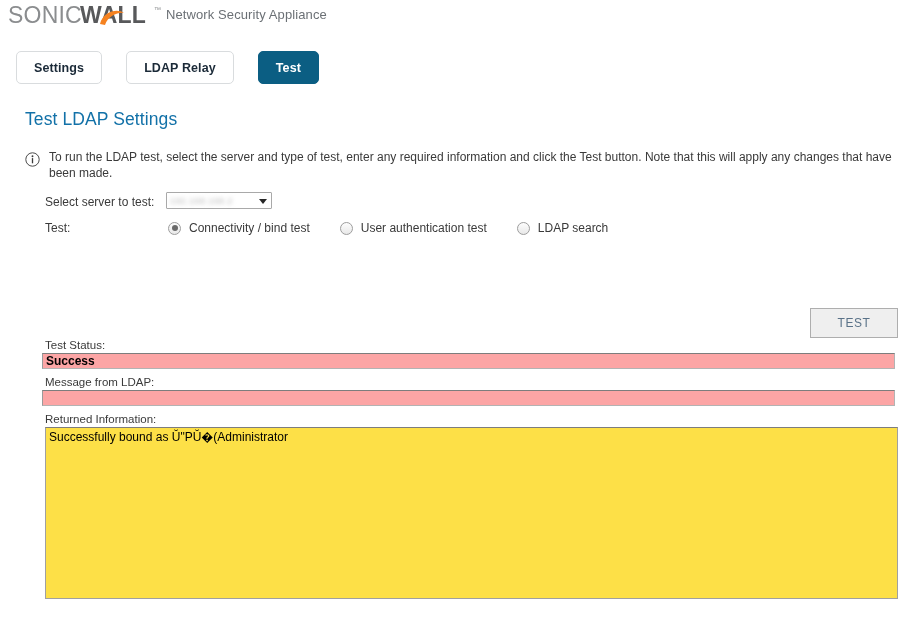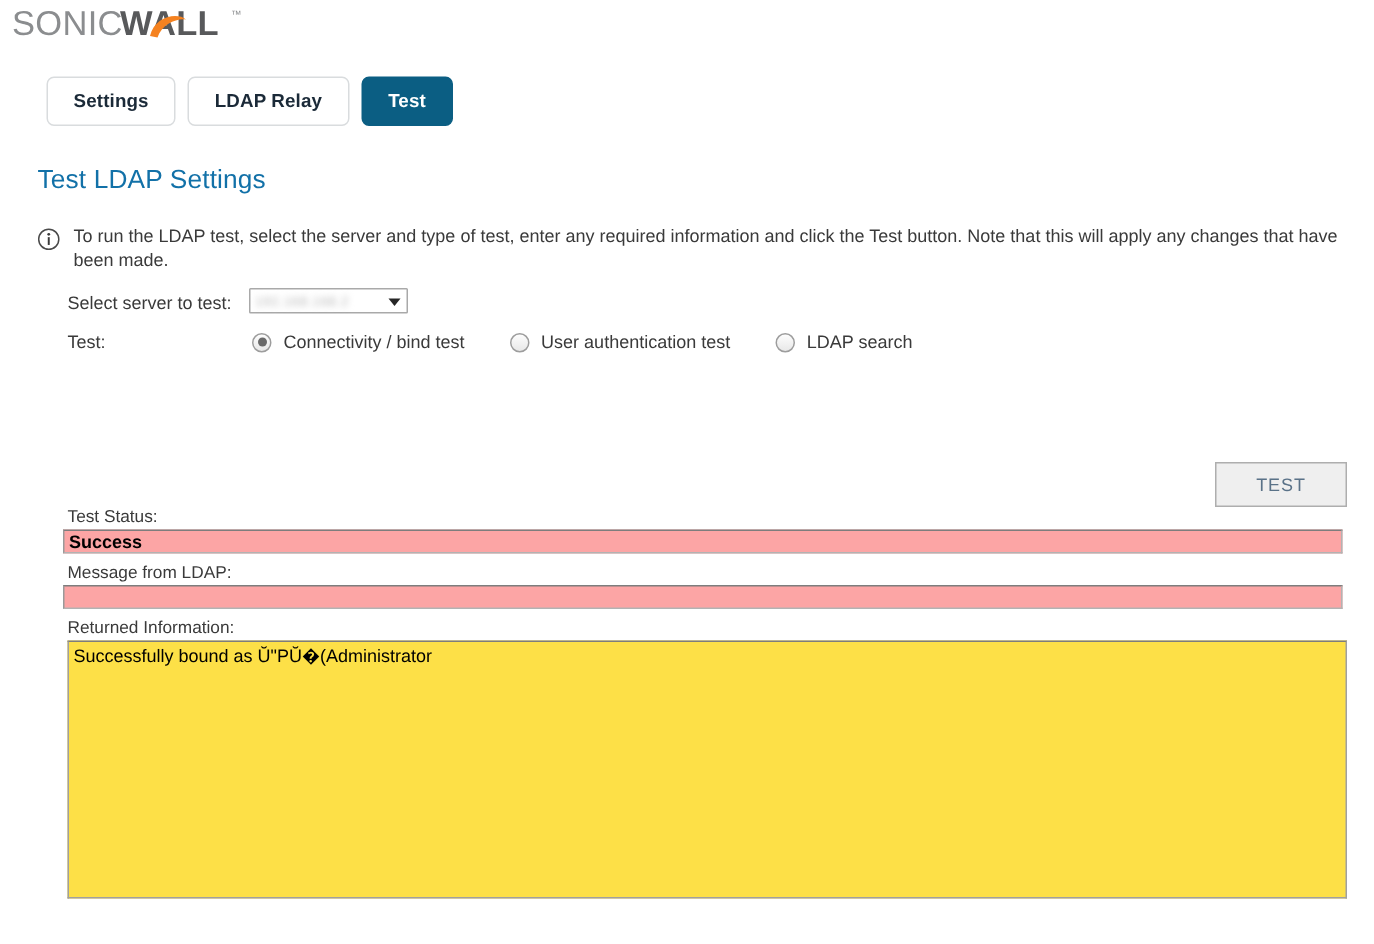--- a/index.html
+++ b/index.html
@@ -41,26 +41,26 @@
     top: 7px;
     font-size: 13px;
     color: #6b7075;
     letter-spacing: 0.1px;
     white-space: nowrap;
   }
 
   
   .tabs {
     position: absolute;
-    left: 31px;
+    left: 16px;
     top: 50px;
     height: 34px;
     display: flex;
-    align-items: center;
-    gap: 8px;
+    align-items: flex-end;
+    gap: 24px;
   }
   .tab {
     display: flex;
     align-items: center;
     justify-content: center;
     box-sizing: border-box;
     height: 33px;
     padding: 0 17px;
     border: 1px solid #d9dcde;
     border-radius: 5px;
@@ -299,20 +299,21 @@
 
 <div class="brand-row">
   <div class="logo">
     <svg class="logo-svg" width="158" height="28" viewBox="0 0 158 28" aria-hidden="true">
       <text x="0" y="21" font-family="Liberation Sans, sans-serif" font-size="23" letter-spacing="0.2" fill="#8b8d8f">SONIC</text>
       <text x="72" y="21" font-family="Liberation Sans, sans-serif" font-size="23" font-weight="bold" letter-spacing="0.2" fill="#58595b">WALL</text>
       <path d="M92 22 C95 9, 110 6, 116 11 C110 10, 100 14, 97 23 Z" fill="#f58220"></path>
       <text x="146" y="10" font-family="Liberation Sans, sans-serif" font-size="7" fill="#8b8d8f">™</text>
     </svg>
   </div>
+  <div class="brand-sub">Network Security Appliance</div>
 </div>
 
 <div class="tabs">
   <div class="tab">Settings</div>
   <div class="tab">LDAP Relay</div>
   <div class="tab active">Test</div>
 </div>
 
 <div class="page-title">Test LDAP Settings</div>
 

